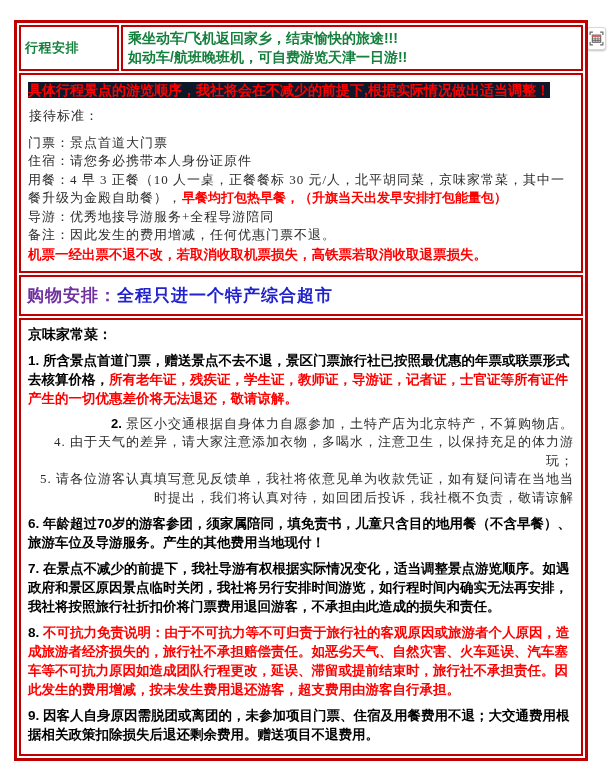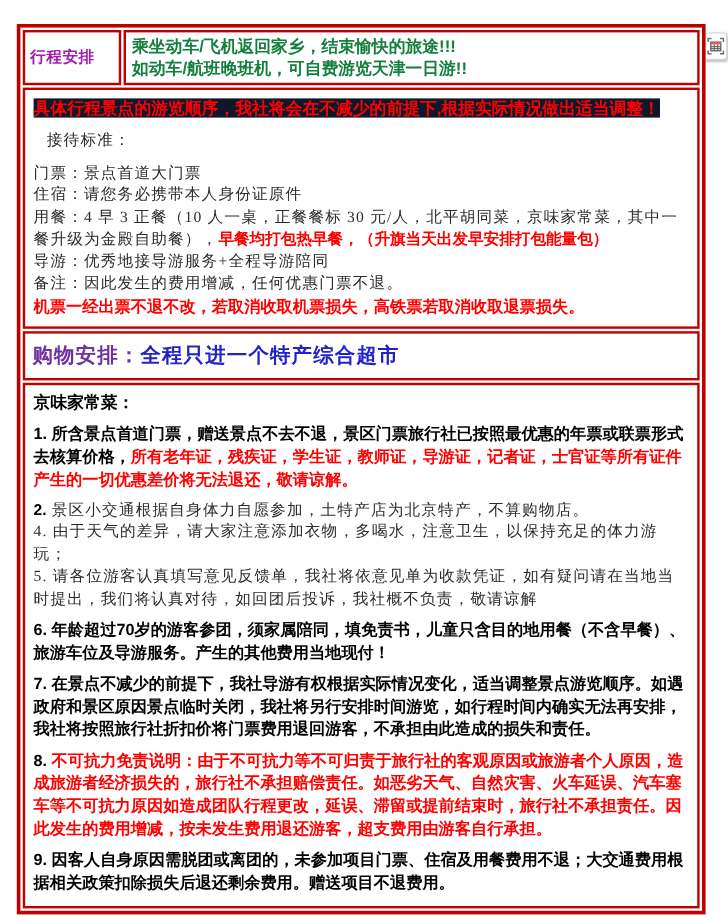--- a/index.html
+++ b/index.html
@@ -10,48 +10,48 @@
     -webkit-font-smoothing:antialiased;
   }
   .doc{
     position:absolute;left:14px;top:20px;width:574px;box-sizing:border-box;
     border:3px solid #c00000;padding:2px;background:#ffffff;
   }
   .row{border:2px solid #c00000;margin-top:2px;box-sizing:border-box;background:#fff;}
   .row:first-child{margin-top:0;}
   .row-split{display:flex;gap:2px;border:none;margin-top:0;}
   .cell-label{
-    border:2px solid #c00000;width:82px;box-sizing:border-box;flex:0 0 auto;
+    border:2px solid #c00000;width:100px;box-sizing:border-box;flex:0 0 auto;
     display:flex;align-items:center;padding:2px 2px 2px 4px;
-    color:#a21caf;font-weight:bold;font-size:13px;letter-spacing:.5px;
+    color:#15803d;font-weight:bold;font-size:13px;letter-spacing:.5px;
   }
   .cell-head{
     border:2px solid #c00000;flex:1;box-sizing:border-box;
     padding:2px 5px;font-weight:bold;font-size:14px;line-height:19px;color:#15803d;
   }
   .section{padding:5px 7px 7px 7px;}
   p{margin:0;}
   .notice-wrap{margin:1px 0 7px 0;}
   .hl{
     background:#0f172a;color:#ff0000;font-weight:bold;font-size:14px;line-height:18px;
   }
   .serif{
     font-family:"Liberation Serif","DejaVu Serif",serif;
     font-size:13px;line-height:18.5px;letter-spacing:1px;color:#2b2b2b;
   }
-  .serif-head{margin:8px 11px;}
+  .serif-head{margin:8px 1px;}
   .redbold{color:#ff0000;font-weight:bold;font-family:"Liberation Sans",sans-serif;letter-spacing:0;}
   .warnline{font-size:13.5px;line-height:18px;margin-top:1px;}
   .shopping{padding:7px 6px;font-weight:bold;font-size:17px;letter-spacing:1px;}
   .shopping .lbl{color:#7030a0;}
   .shopping .val{color:#2222cc;}
   .notes{padding:6px 7px 10px 7px;}
   .bold-item{font-weight:bold;font-size:13.5px;line-height:19px;color:#000;margin-top:7px;}
   .notes .serif{margin-top:0;}
-  .serif-group{margin-top:7px;}
+  .serif-group{margin-top:7px;text-align:right;}
   .serif-group .num{font-weight:bold;font-family:"Liberation Sans",sans-serif;letter-spacing:0;color:#000;}
   .red-item{font-size:13.5px;line-height:19px;margin-top:7px;}
   .heading-bold{font-weight:bold;font-size:14px;color:#000;}
   .capture-btn{
     position:absolute;left:587px;top:27px;width:19px;height:23px;
     background:#fff;border:1px solid #d8d8d8;border-radius:3px;
     box-shadow:0 1px 2px rgba(0,0,0,.25);
     display:flex;align-items:center;justify-content:center;padding:0;cursor:pointer;
   }
 </style>

